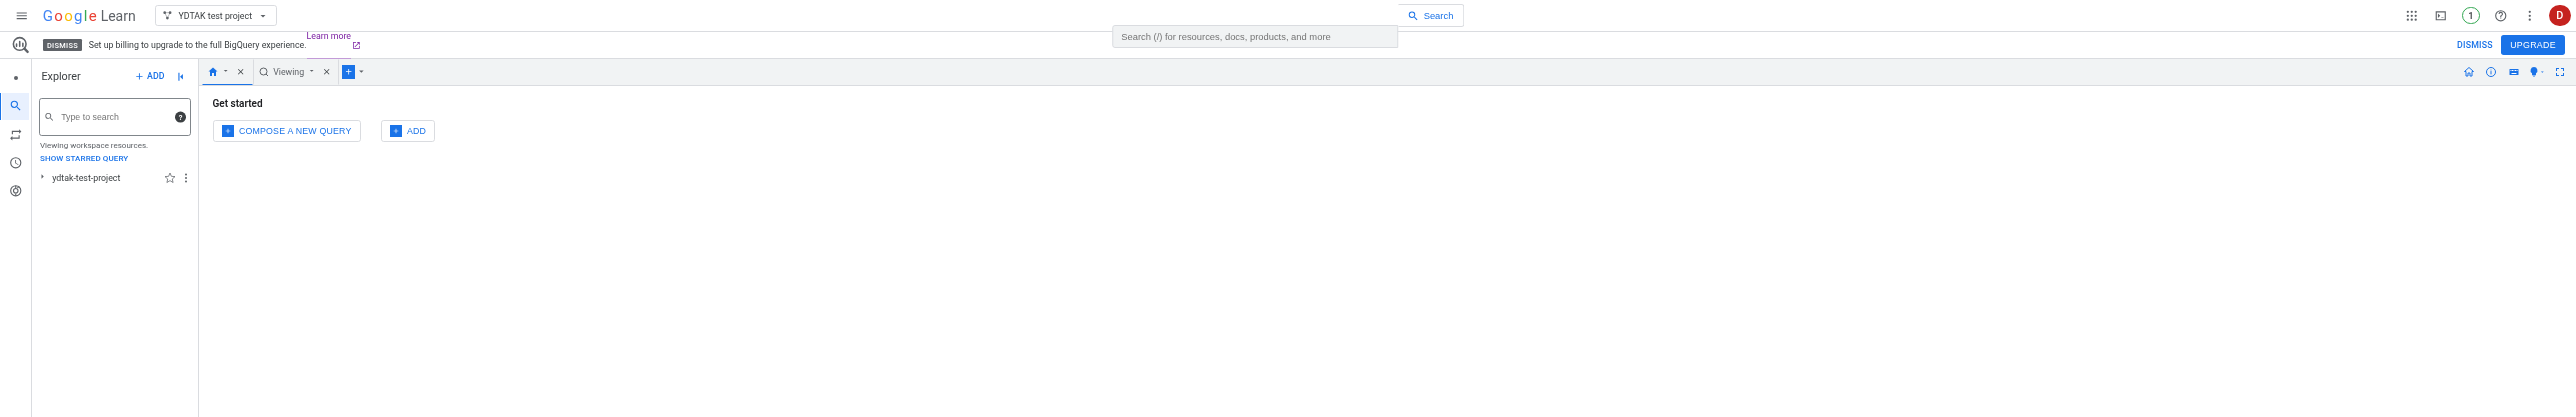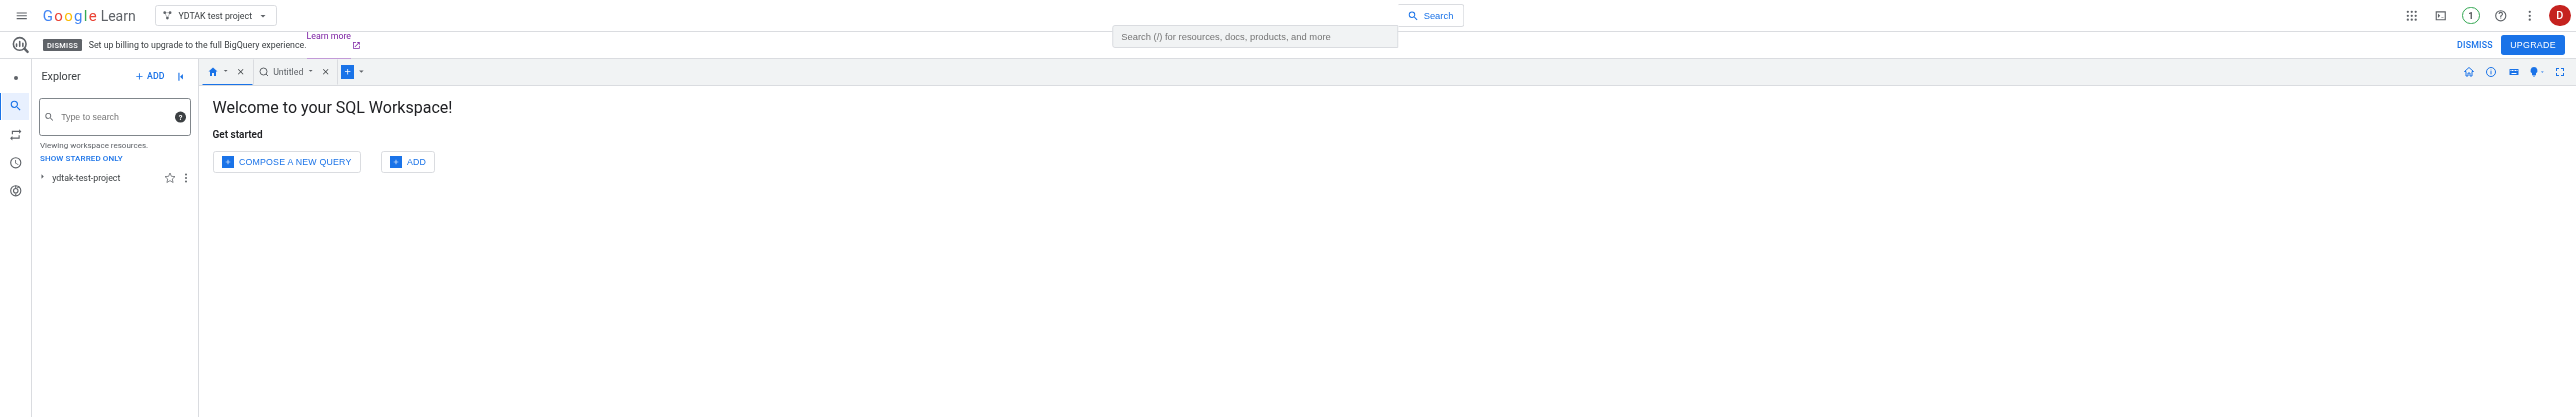--- a/index.html
+++ b/index.html
@@ -254,21 +254,21 @@
       </span>
     </div>
     <div class="explorer-search">
       <svg class="sicon" viewBox="0 0 24 24">
           <path d="M15.5 14h-.79l-.28-.27A6.471 6.471 0 0016 9.5 6.5 6.5 0 109.5 16c1.61 0 3.09-.59 4.23-1.57l.27.28v.79l5 4.99L20.49 19l-4.99-5zm-6 0C7.01 14 5 11.99 5 9.5S7.01 5 9.5 5 14 7.01 14 9.5 11.99 14 9.5 14z" fill="#5f6368"></path>
         </svg>
       <input type="text" placeholder="Type to search" style="">
       <span class="help">?</span>
     </div>
     <div class="explorer-sub">Viewing workspace resources.</div>
-    <div class="starred-link">SHOW STARRED ONLY</div>
+    <div class="starred-link">SHOW STARRED QUERY</div>
     <div class="tree-row">
       <span class="arrow"><svg viewBox="0 0 24 24">
             <path d="M10 17l5-5-5-5v10z"></path>
           </svg></span>
       <span class="label">ydtak-test-project</span>
       <span class="star">
           <svg viewBox="0 0 24 24">
             <path d="M12 17.27L18.18 21l-1.64-7.03L22 9.24l-7.19-.61L12 2 9.19 8.63 2 9.24l5.46 4.73L5.82 21 12 17.27z"></path>
           </svg>
         </span>
@@ -295,21 +295,21 @@
             <svg viewBox="0 0 24 24">
               <path d="M19 6.41L17.59 5 12 10.59 6.41 5 5 6.41 10.59 12 5 17.59 6.41 19 12 13.41 17.59 19 19 17.59 13.41 12 19 6.41z"></path>
             </svg>
           </span>
       </div>
       <div class="tab untitled">
         <svg class="ticon" viewBox="0 0 24 24">
             <circle cx="11" cy="11" r="7" fill="none" stroke="#5f6368" stroke-width="2"></circle>
             <path d="M16 16l4 4" stroke="#5f6368" stroke-width="2"></path>
           </svg>
-        <span class="tlabel">Untitled</span>
+        <span class="tlabel">Viewing</span>
         <span class="drop"><svg viewBox="0 0 24 24">
               <path d="M7 10l5 5 5-5z"></path>
             </svg></span>
         <span class="close">
             <svg viewBox="0 0 24 24">
               <path d="M19 6.41L17.59 5 12 10.59 6.41 5 5 6.41 10.59 12 5 17.59 6.41 19 12 13.41 17.59 19 19 17.59 13.41 12 19 6.41z"></path>
             </svg>
           </span>
       </div>
       <div class="newtab">
@@ -354,21 +354,20 @@
             </svg>
           </div>
         <div class="ticon-btn">
             <svg viewBox="0 0 24 24">
               <path d="M4 4h6v2H6v4H4V4zm10 0h6v6h-2V6h-4V4zM4 14h2v4h4v2H4v-6zm14 0h2v6h-6v-2h4v-4z"></path>
             </svg>
           </div>
       </div>
     </div>
     <div class="content">
-      <h1>Welcome to your SQL Workspace!</h1>
       <h2>Get started</h2>
       <div class="action-row">
         <button class="action-btn">
           <span class="plus-fill">
               <svg viewBox="0 0 24 24">
                 <path d="M19 13h-6v6h-2v-6H5v-2h6V5h2v6h6v2z"></path>
               </svg>
             </span>
           <span>COMPOSE A NEW QUERY</span>
         </button>

